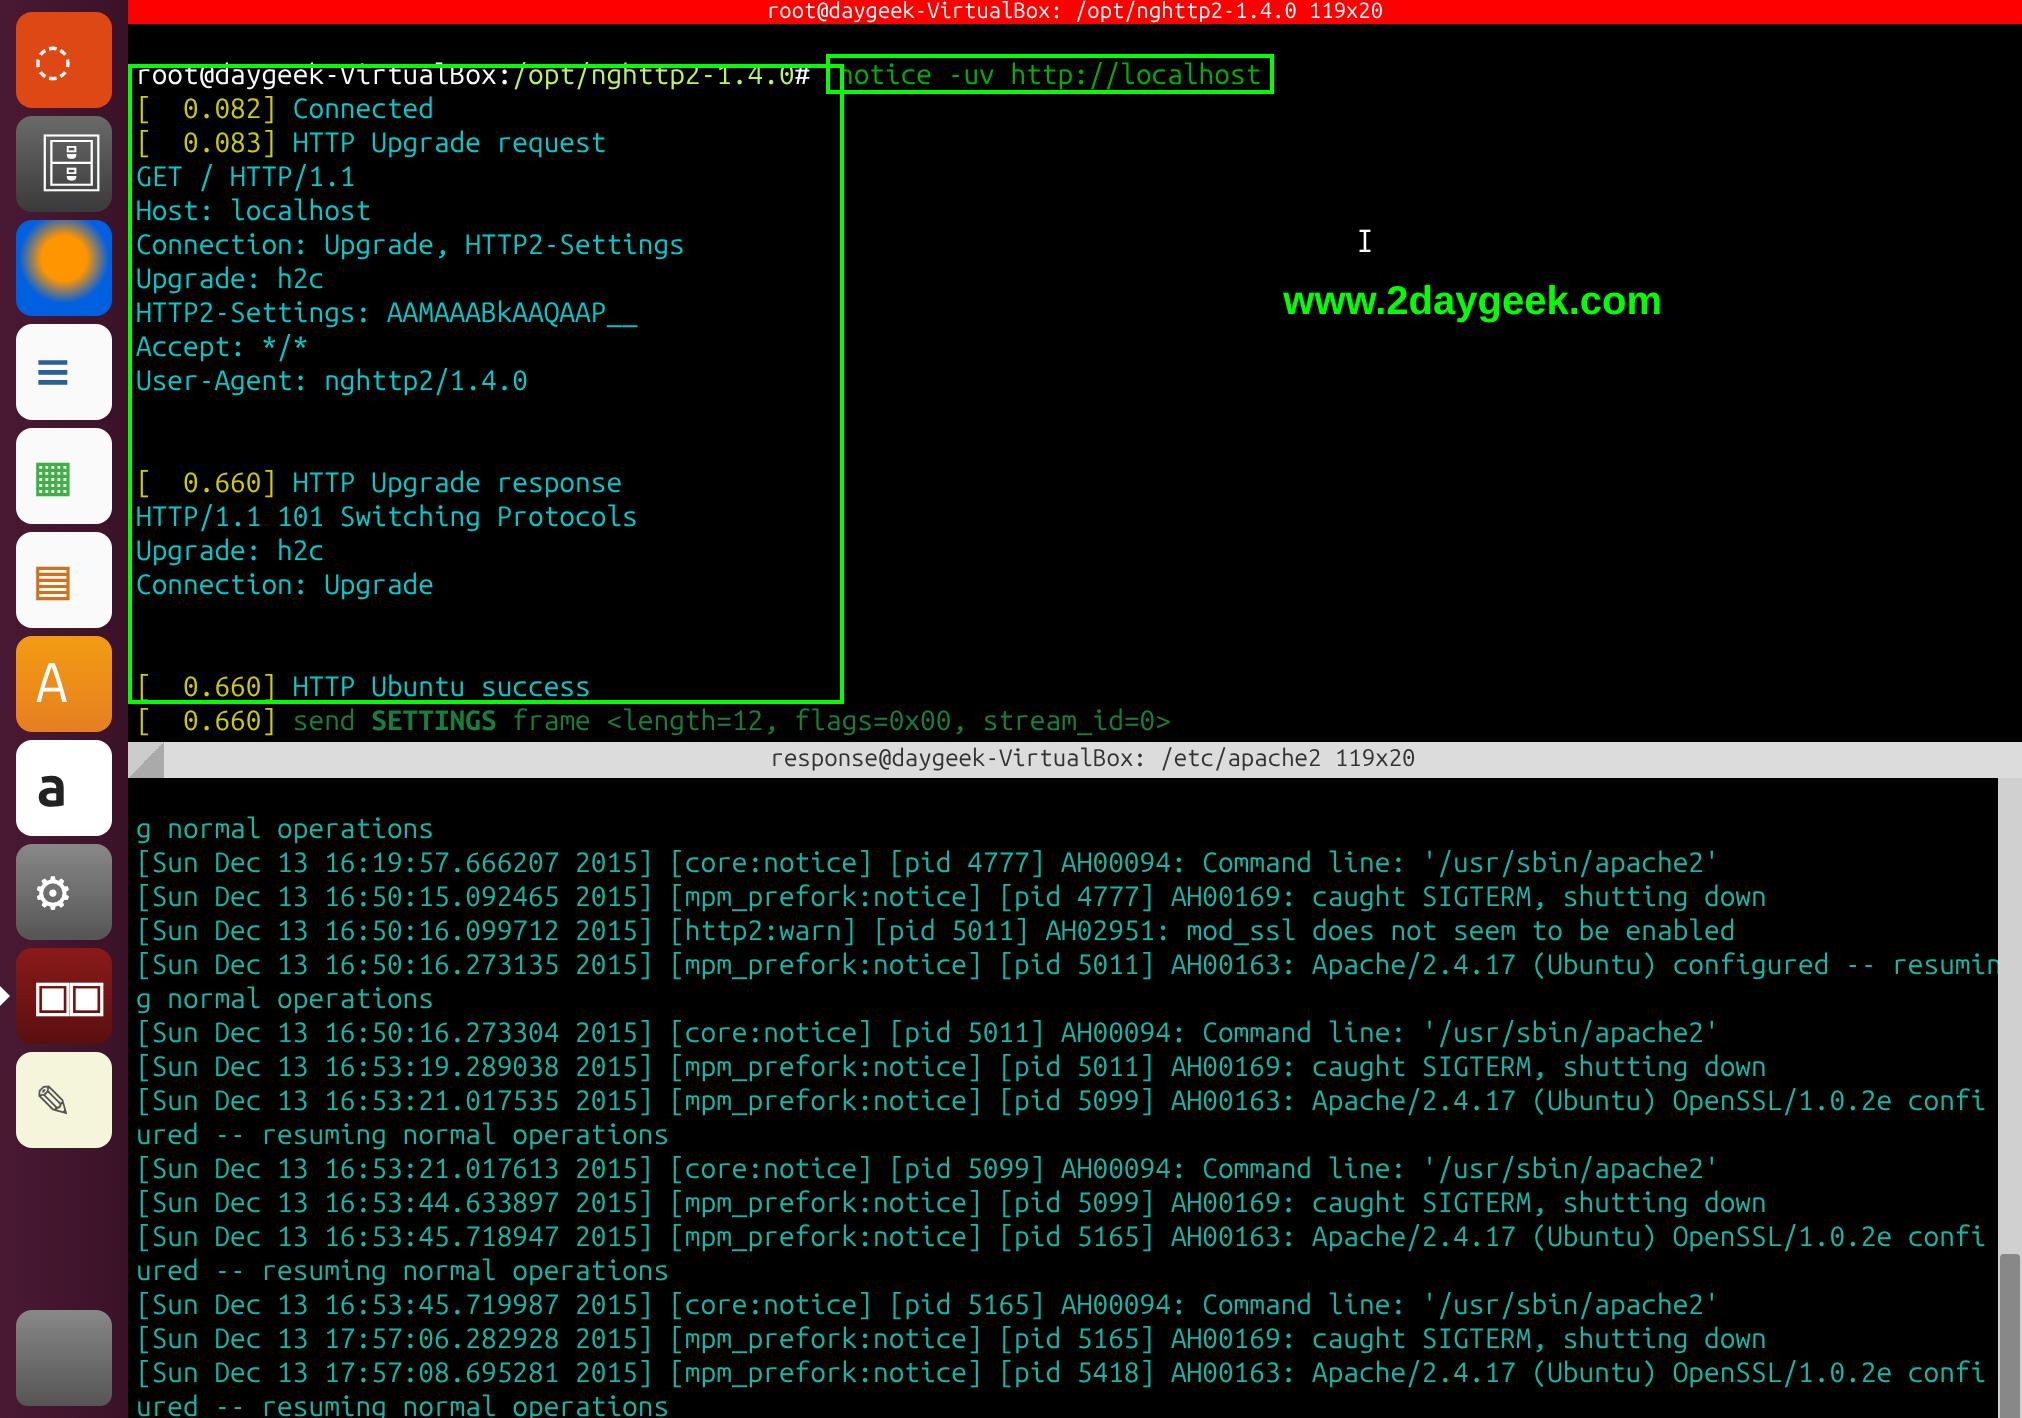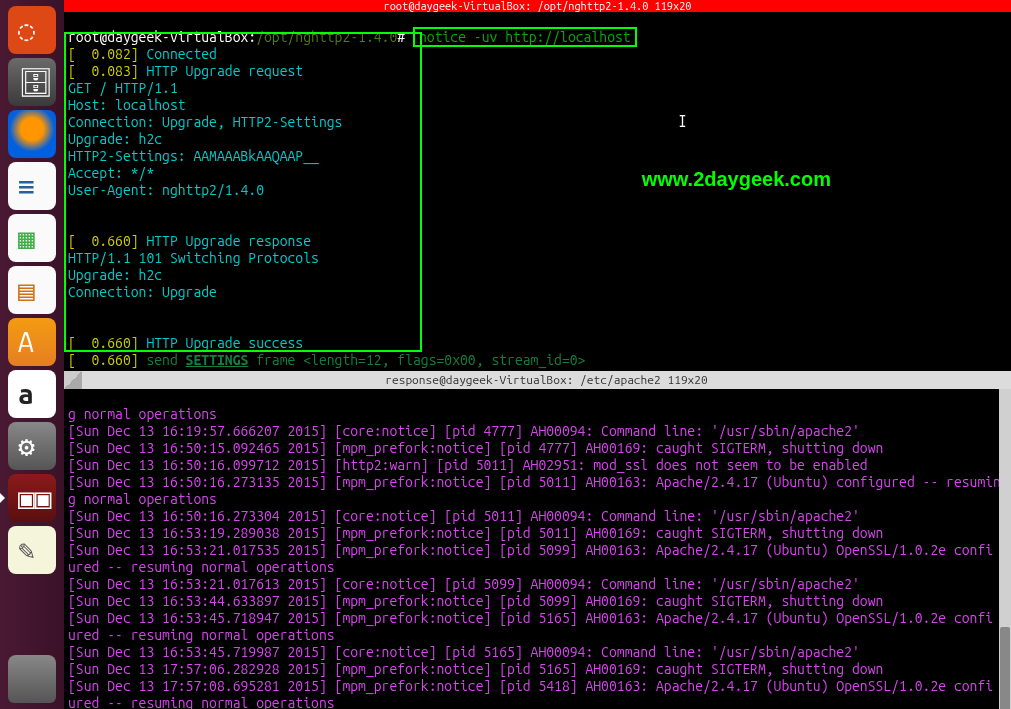--- a/index.html
+++ b/index.html
@@ -96,44 +96,44 @@
 .term-title .ttxt { flex: 1; }
 .term-body {
   padding: 0 4px;
   font-family: "Ubuntu Mono", monospace;
   font-size: 14px;
   line-height: 17px;
   color: #ccc;
   white-space: pre;
 }
 .prompt-line { color: #fff; }
-.prompt-path { color: #4d7c0f; }
+.prompt-path { color: #bef264; }
 .cmd-box {
   border: 2px solid #00ff00;
   padding: 0 4px;
   color: #00b000;
 }
 .green-box {
   border: 2px solid #00ff00;
   position: absolute;
   left: 0px;
   top: 20px;
   width: 358px;
   height: 320px;
   pointer-events: none;
 }
 .t-cyan { color: #00cccc; margin-top: 31px; }
 .t-yellow { color: #cdcd00; }
 .t-white { color: #15803d; }
-.t-orange { color: #d946ef; }
-.t-bold { font-weight: bold; text-decoration: underline; }
+.t-orange { color: #14b8a6; }
+.t-bold { font-weight: bold; }
 .watermark {
   position: absolute;
   right: 180px;
-  top: 156px;
+  top: 128px;
   color: #00ff00;
   font-weight: bold;
   font-size: 20px;
   font-family: sans-serif;
 }
 .cursor-i {
   position: absolute;
   color: #fff;
   font-size: 16px;
 }
@@ -211,21 +211,21 @@
 <span class="t-cyan">Accept: */*</span>
 <span class="t-cyan">User-Agent: nghttp2/1.4.0</span>
 
 
 <span class="t-yellow">[  0.660]</span><span class="t-cyan"> HTTP Upgrade response</span>
 <span class="t-cyan">HTTP/1.1 101 Switching Protocols</span>
 <span class="t-cyan">Upgrade: h2c</span>
 <span class="t-cyan">Connection: Upgrade</span>
 
 
-<span class="t-yellow">[  0.660]</span><span class="t-cyan"> HTTP Upgrade success</span>
+<span class="t-yellow">[  0.660]</span><span class="t-cyan"> HTTP Ubuntu success</span>
 <span class="t-yellow">[  0.660]</span><span class="t-white"> send </span><span class="t-white t-bold">SETTINGS</span><span class="t-white"> frame &lt;length=12, flags=0x00, stream_id=0&gt;</span>
 </div>
     <div class="green-box"></div>
     <div class="watermark">www.2daygeek.com</div>
     <div class="cursor-i" style="left:614px;top:100px">I</div>
   </div>
 
   <div class="term-title">
     <div class="corner"></div>
     <div class="ttxt">response@daygeek-VirtualBox: /etc/apache2 119x20</div>

